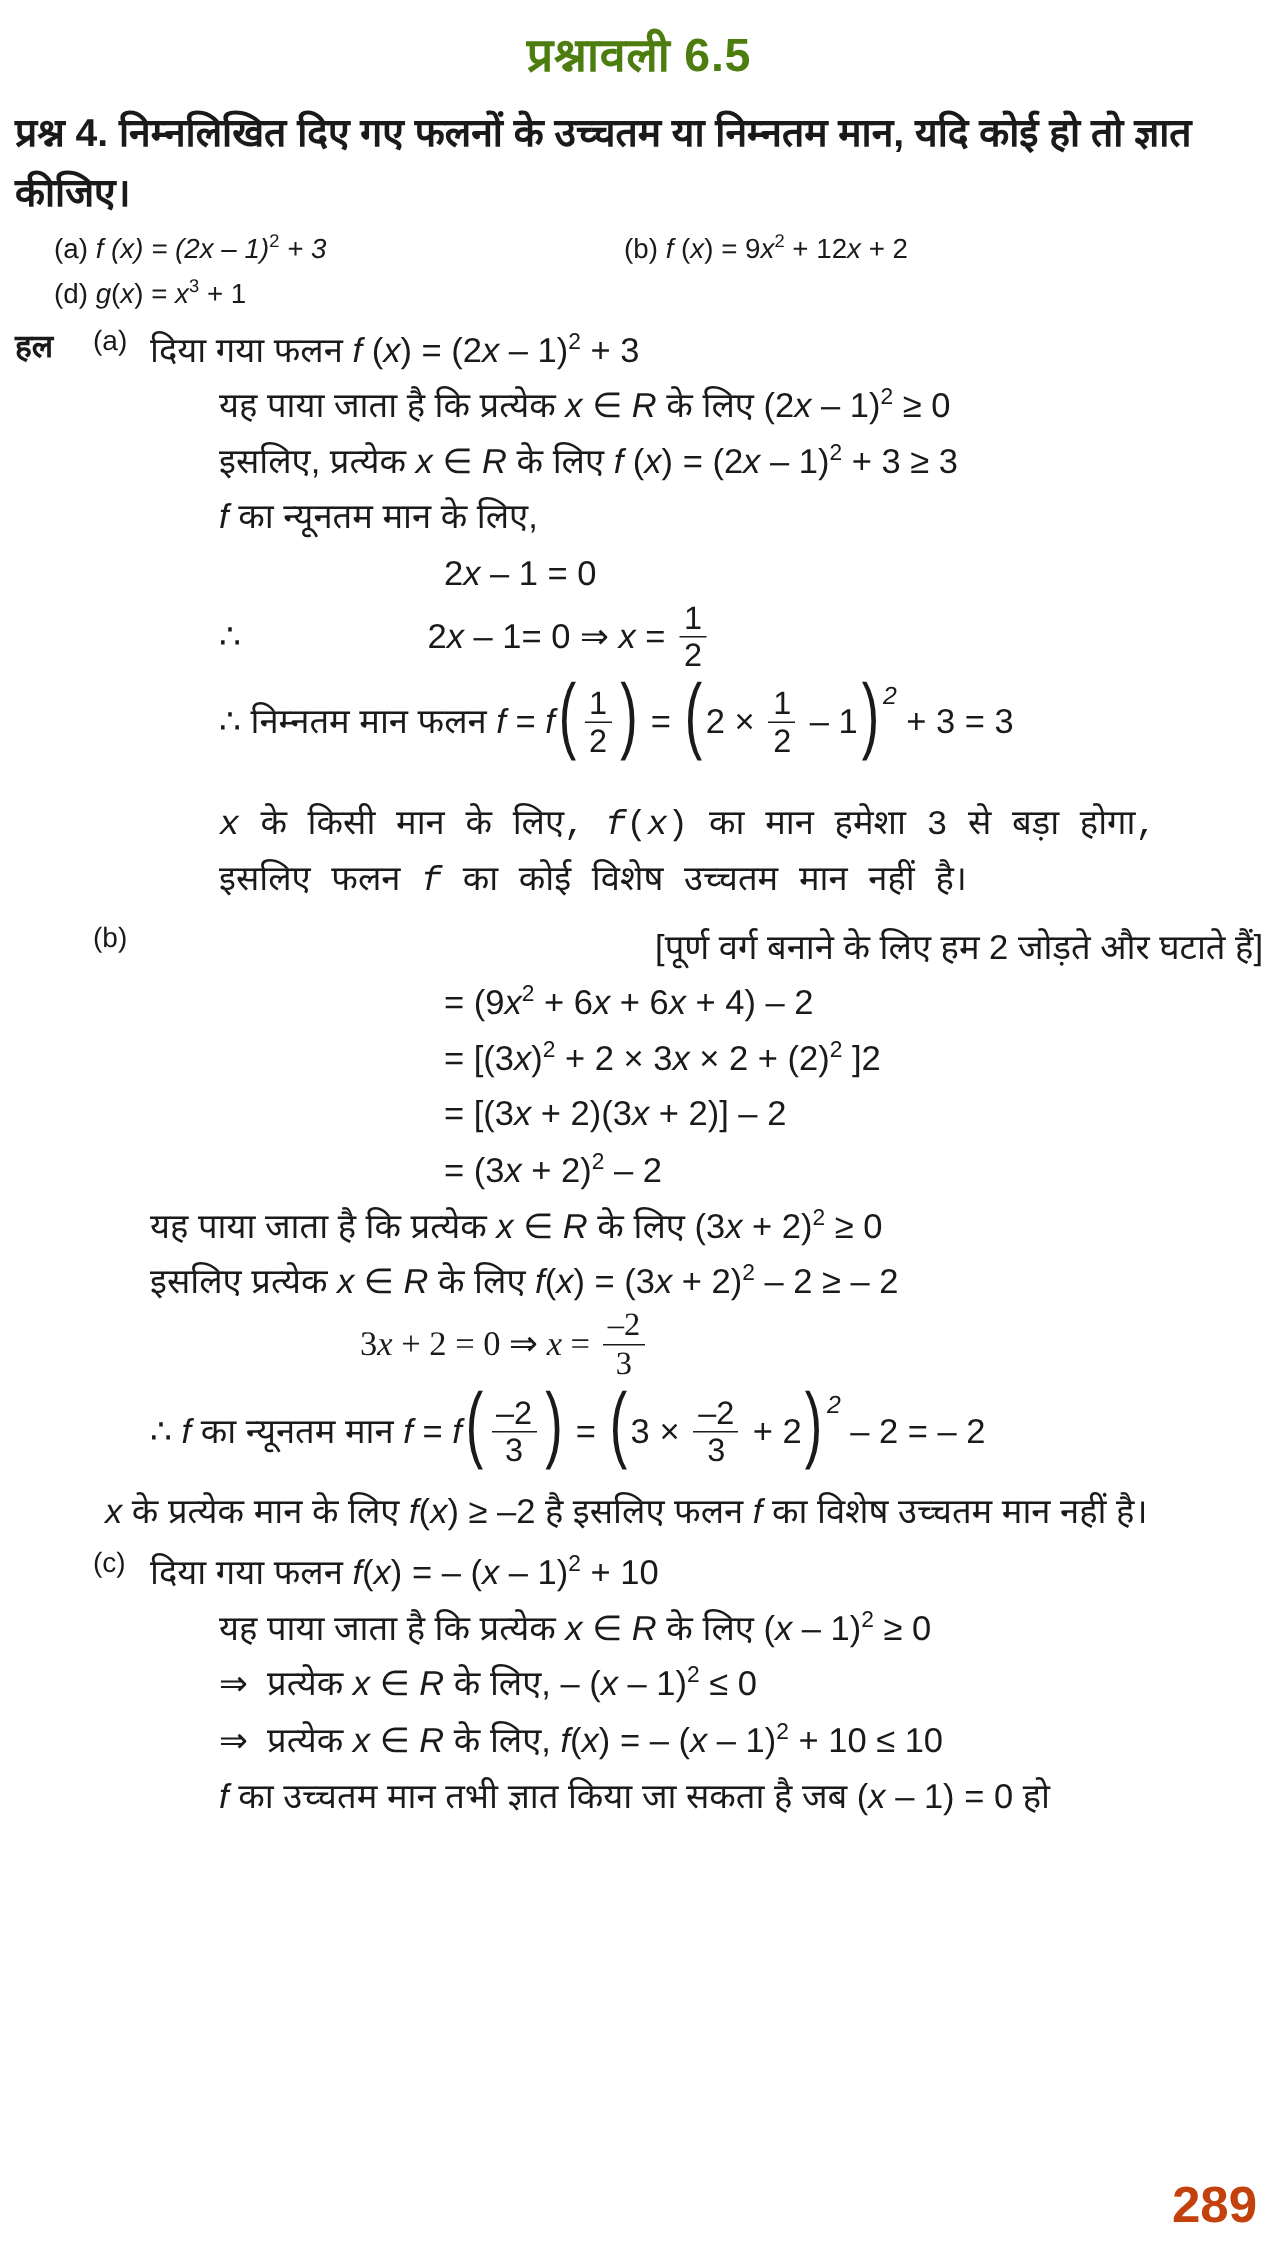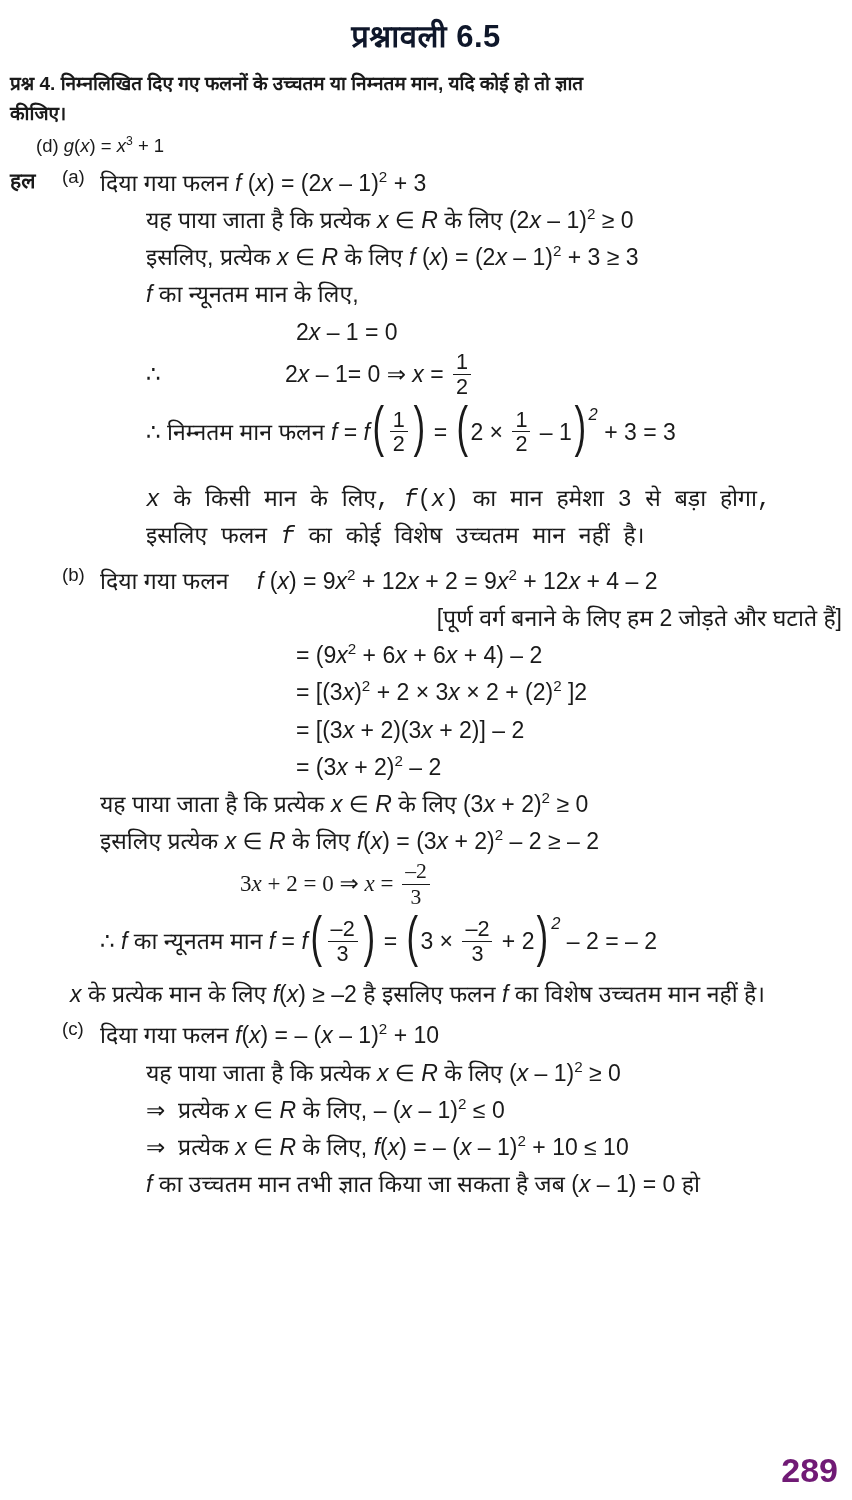--- a/index.html
+++ b/index.html
@@ -16,28 +16,28 @@
   }
   .page {
     position: relative;
     width: 852px;
     height: 1500px;
     box-sizing: border-box;
     padding: 8px 10px 0 10px;
   }
   .title {
     text-align: center;
-    color: #0f172a;
+    color: #4d7c0f;
     font-weight: bold;
     font-size: 31px;
     letter-spacing: 0.5px;
     margin: 6px 0 14px 0;
   }
   .q-line {
-    font-size: 19px;
+    font-size: 26px;
     font-weight: bold;
     line-height: 1.45;
     margin: 0 0 2px 0;
   }
   .q-line .qnum {
     font-weight: bold;
   }
   .opts {
     margin: 4px 0 2px 26px;
     font-size: 18.5px;
@@ -130,40 +130,50 @@
     vertical-align: top;
     position: relative;
     top: -7px;
     font-size: 0.72em;
     font-style: italic;
   }
   .pg {
     position: absolute;
     right: 14px;
     bottom: 10px;
-    color: #701a75;
+    color: #c2410c;
     font-weight: bold;
     font-size: 34px;
     margin-top: 16px;
   }
 </style>
 </head>
 <body>
 
 <div class="page">
 
   <div class="title">प्रश्नावली 6.5</div>
 
   <div class="q-line">
     <span class="qnum">प्रश्न 4.</span>
     <span>निम्नलिखित दिए गए फलनों के उच्चतम या निम्नतम मान, यदि कोई हो तो ज्ञात</span>
   </div>
   <div class="q-line">कीजिए।</div>
 
   <div class="opts">
+    <div class="row">
+      <div class="c1">
+        <span>(a)</span>
+        <span class="it"><i>f</i> (<i>x</i>) = (2<i>x</i> – 1)<sup class="up">2</sup> + 3</span>
+      </div>
+      <div class="c2">
+        <span>(b)</span>
+        <span><i>f</i> (<i>x</i>) = 9<i>x</i><sup class="up">2</sup> + 12<i>x</i> + 2</span>
+      </div>
+    </div>
     <div class="row">
       <div class="c2">
         <span>(d)</span>
         <span><i>g</i>(<i>x</i>) = <i>x</i><sup class="up">3</sup> + 1</span>
       </div>
     </div>
   </div>
 
   <div class="hal-wrap">
     <div class="hal">हल</div>
@@ -208,23 +218,20 @@
           </div>
           <div class="ln ind2 wrap" style="margin-top:24px;font-family:Liberation Mono, monospace;">
             <i>x</i> के किसी मान के लिए, <i>f</i>(<i>x</i>) का मान हमेशा 3 से बड़ा होगा, इसलिए फलन <i>f</i> का कोई विशेष उच्चतम मान नहीं है।
           </div>
         </div>
       </div>
 
       <div class="sec-label sec">
         <div class="sec-tag">(b)</div>
         <div class="sec-body">
-          <div class="ln">
-            दिया गया फलन <span style="display:inline-block;width:22px;"></span><i>f</i> (<i>x</i>) = 9<i>x</i><sup class="up">2</sup> + 12<i>x</i> + 2 = 9<i>x</i><sup class="up">2</sup> + 12<i>x</i> + 4 – 2
-          </div>
           <div class="ln" style="text-align:right;">
             [पूर्ण वर्ग बनाने के लिए हम 2 जोड़ते और घटाते हैं]
           </div>
           <div class="ln ind5">
             = (9<i>x</i><sup class="up">2</sup> + 6<i>x</i> + 6<i>x</i> + 4) – 2
           </div>
           <div class="ln ind5">
             = [(3<i>x</i>)<sup class="up">2</sup> + 2 × 3<i>x</i> × 2 + (2)<sup class="up">2</sup> ]2
           </div>
           <div class="ln ind5">

